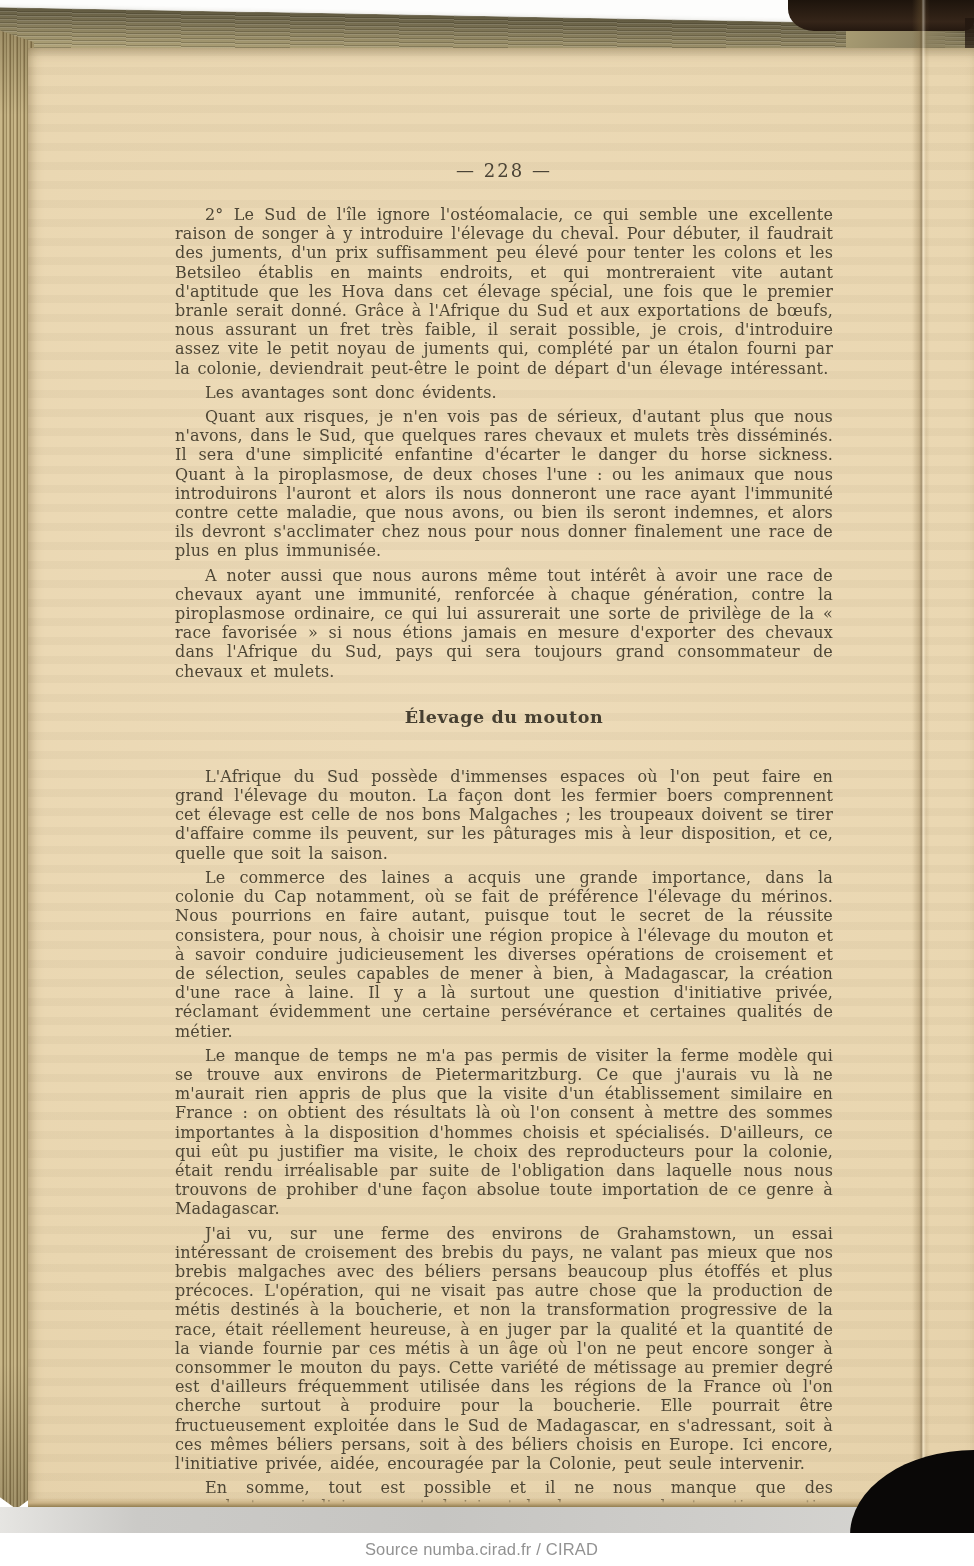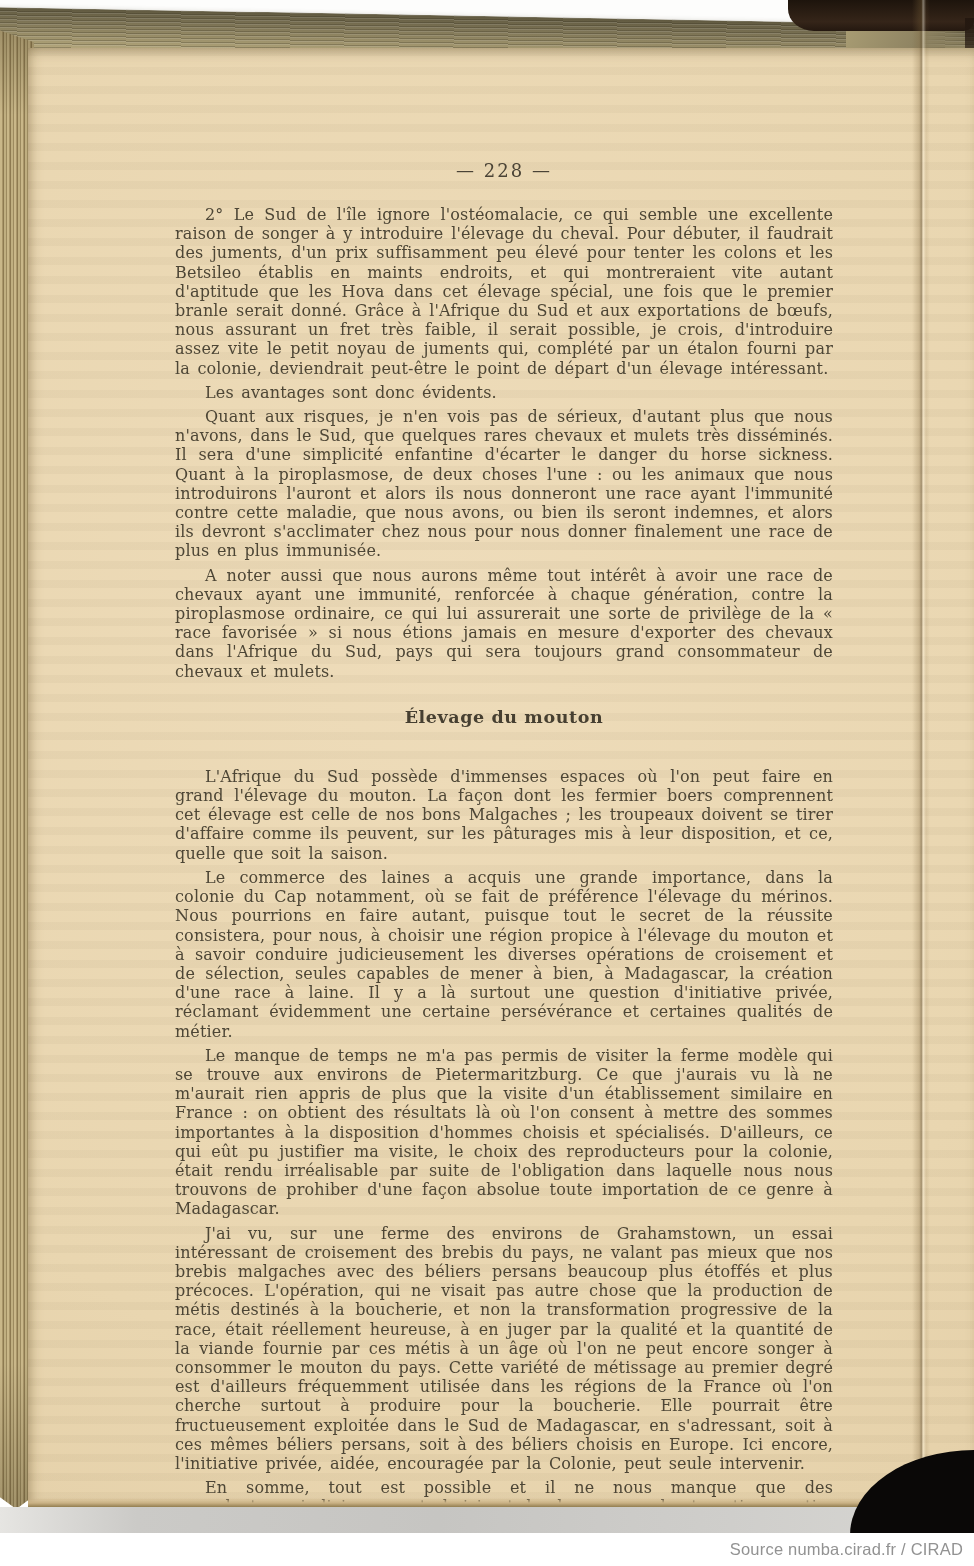--- a/index.html
+++ b/index.html
@@ -98,21 +98,21 @@
   }
   
   .bottom-shadow{
     left:0;top:1507px;width:974px;height:26px;z-index:5;
     background:linear-gradient(90deg,#e6e5e2 0%,#cbcac7 14%,#c6c5c2 45%,#cfcecb 75%,#d8d7d3 100%);
   }
   
   .footer{
     left:0;top:1533px;width:974px;height:33px;z-index:7;background:#ffffff;
     font-family:"Liberation Sans", sans-serif;
-    display:flex;align-items:center;justify-content:flex-end;
+    display:flex;align-items:center;justify-content:center;
     padding-right:11px;box-sizing:border-box;
   }
   .footer span{color:#929292;font-size:16.5px;letter-spacing:.2px;}
 </style>
 </head>
 <body>
 
 <div class="abs top-white"></div>
 <div class="abs edge-top"></div>
 <div class="abs edge-curl"></div>

